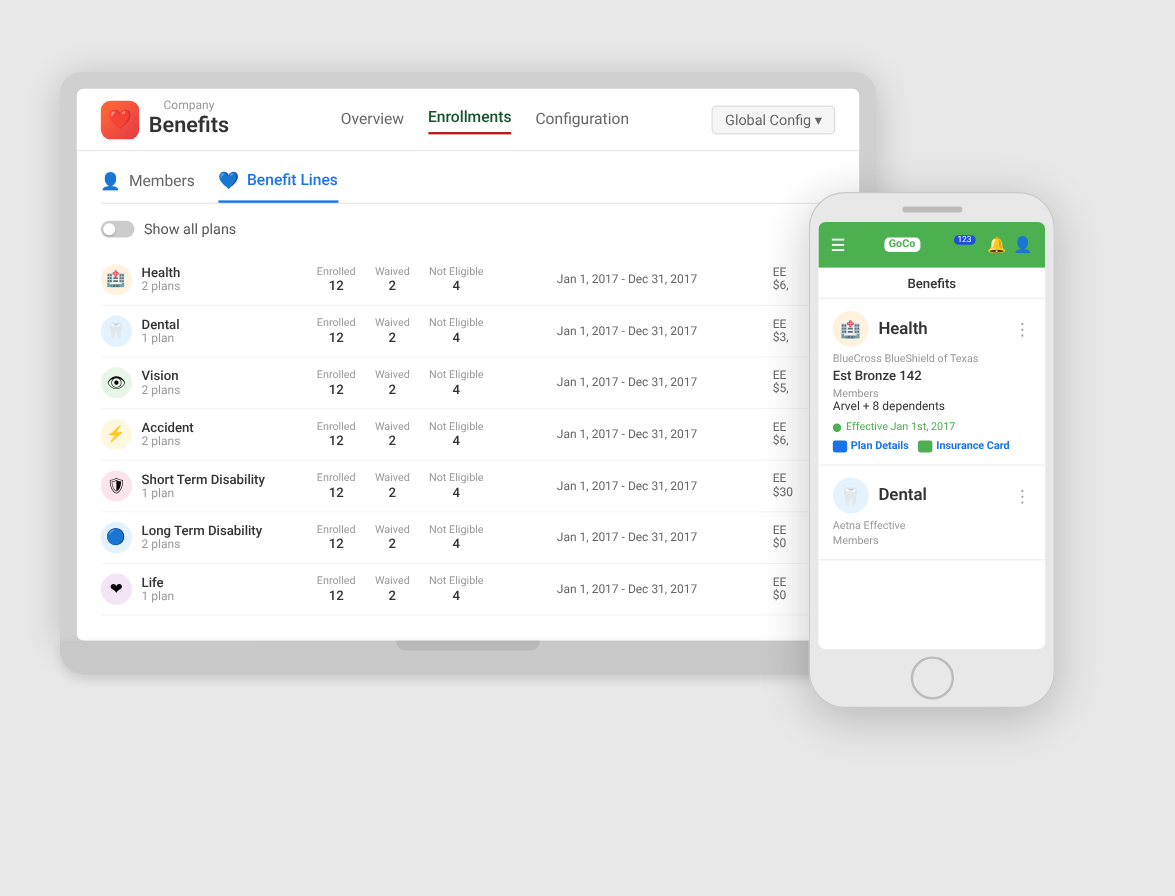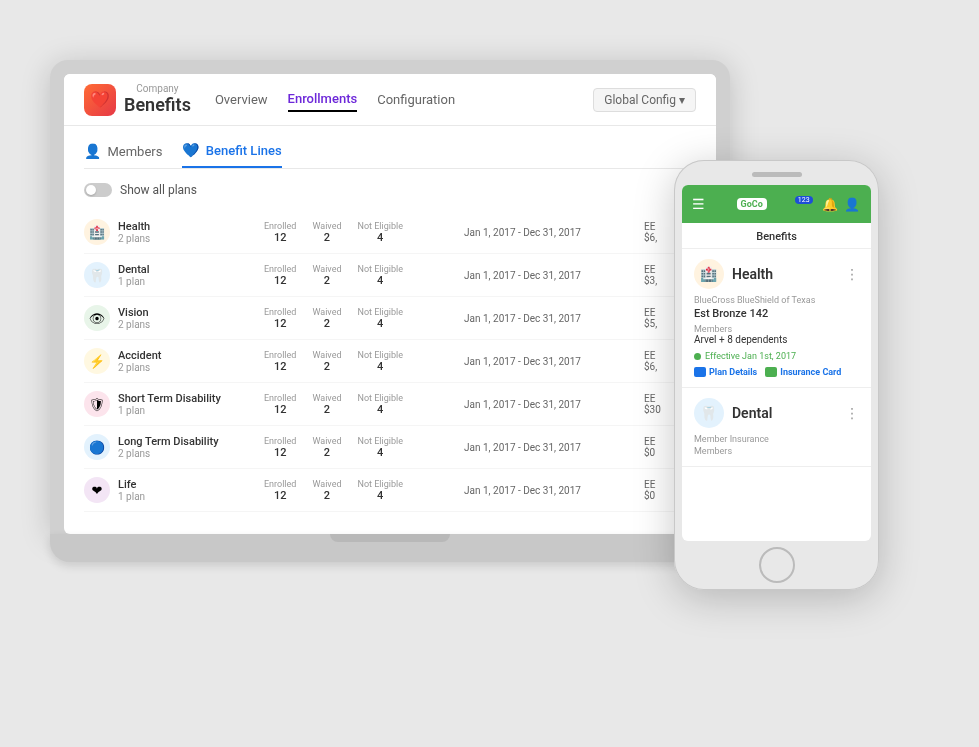--- a/index.html
+++ b/index.html
@@ -109,32 +109,33 @@
       font-weight: 600;
       color: #333;
       line-height: 1.2;
     }
 
     .app-nav {
       display: flex;
       gap: 20px;
       align-items: center;
       flex: 1;
+      justify-content: center;
     }
 
     .nav-item {
       font-size: 13px;
       color: #666;
       cursor: pointer;
       padding: 4px 0;
     }
 
     .nav-item.active {
-      color: #6d28d9;
-      border-bottom: 2px solid #000000;
+      color: #14532d;
+      border-bottom: 2px solid #b91c1c;
       font-weight: 500;
     }
 
     .global-config {
       font-size: 12px;
       color: #666;
       background: #f5f5f5;
       border: 1px solid #ddd;
       border-radius: 4px;
       padding: 4px 10px;
@@ -770,21 +771,21 @@
         </div>
 
         <div class="phone-card">
           <div class="phone-card-header">
             <div class="phone-card-title-area">
               <div class="phone-benefit-icon dental">🦷</div>
               <span class="phone-card-name">Dental</span>
             </div>
             <span class="phone-more-icon">⋮</span>
           </div>
-          <div class="phone-insurer">Member Insurance</div>
+          <div class="phone-insurer">Aetna Effective</div>
           <div class="phone-members-label">Members</div>
         </div>
 
       </div>
       <div class="phone-home-btn"></div>
     </div>
   </div>
 
 </div>
 

